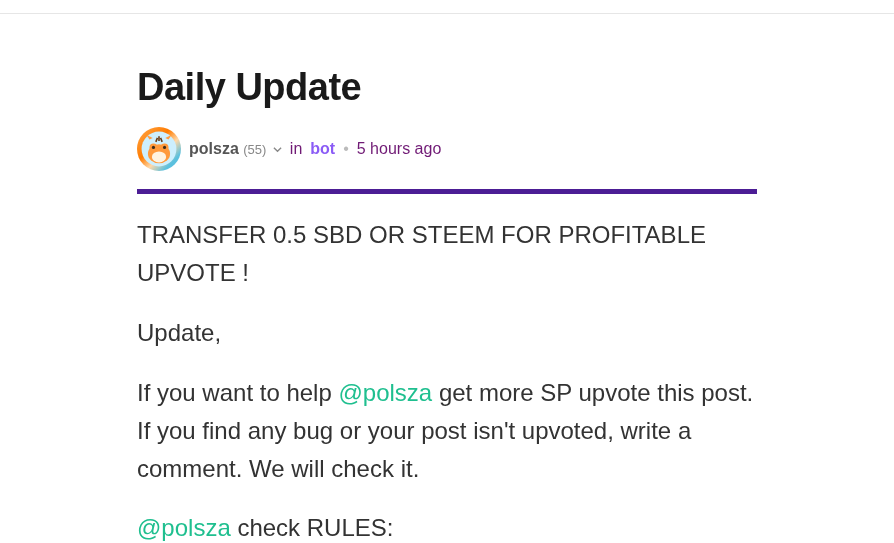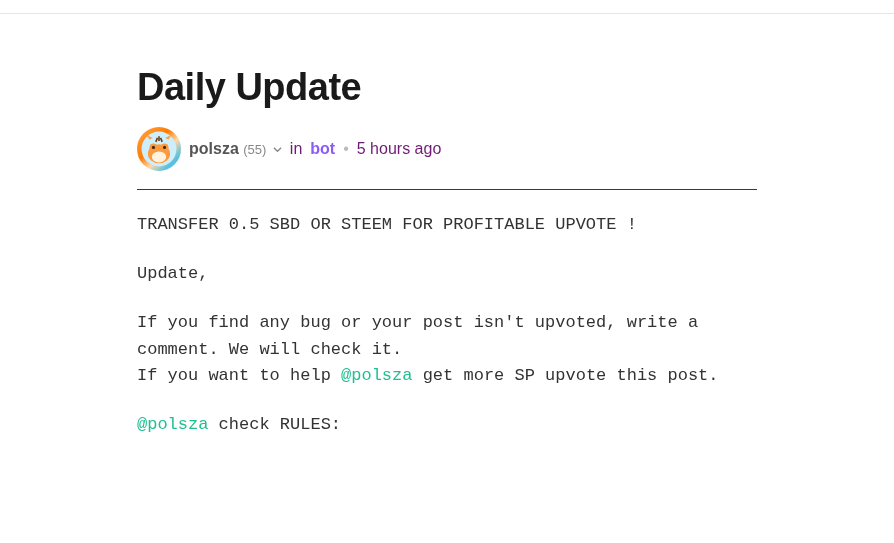--- a/index.html
+++ b/index.html
@@ -32,21 +32,21 @@
     letter-spacing: -0.5px;
   }
   .meta-row {
     display: flex;
     align-items: center;
     gap: 8px;
     font-family: -apple-system, BlinkMacSystemFont, "Segoe UI", Helvetica, Arial, sans-serif;
     font-size: 16px;
     color: #888;
     padding-bottom: 18px;
-    border-bottom: 1px solid #4c1d95;
+    border-bottom: 5px solid #4c1d95;
     margin-bottom: 22px;
   }
   .avatar {
     width: 44px;
     height: 44px;
     border-radius: 50%;
     background: linear-gradient(135deg,#ffa94d 0%, #ff7b00 40%, #ffd8a8 60%, #5bc0de 80%);
     display: flex;
     align-items: center;
     justify-content: center;
@@ -69,25 +69,25 @@
   }
   .chev svg { width: 9px; height: 9px; }
   .in-label { color: #701a75; }
   .category {
     color: #8b5cf6;
     font-weight: 700;
   }
   .dot { color: #bbb; }
   .timestamp { color: #701a75; }
   .content p {
-    font-size: 17px;
+    font-size: 24px;
     line-height: 1.58;
     color: #333;
     margin-bottom: 22px;
-    font-family: Liberation Mono, monospace;
+    font-family: Liberation Sans, sans-serif;
   }
   .content p.tight { margin-bottom: 0; }
   .content p.gap-top { margin-top: 22px; }
   .mention {
     color: #1fbf8f;
     text-decoration: none;
   }
 </style>
 </head>
 <body>
@@ -125,23 +125,23 @@
     <span class="in-label">in</span>
     <span class="category">bot</span>
     <span class="dot">•</span>
     <span class="timestamp">5 hours ago</span>
   </div>
 
   <div class="content">
     <p>TRANSFER 0.5 SBD OR STEEM FOR PROFITABLE UPVOTE !</p>
     <p>Update,</p>
 
-    <p class="tight">If you find any bug or your post isn't upvoted, write a comment. We will check it.</p>
     <p class="tight">
       <span>If you want to help </span><a class="mention">@polsza</a><span> get more SP upvote this post.</span>
     </p>
+    <p class="tight">If you find any bug or your post isn't upvoted, write a comment. We will check it.</p>
 
     <p class="gap-top">
       <a class="mention">@polsza</a><span> check RULES:</span>
     </p>
   </div>
 
 </div>
 
 </body></html>

